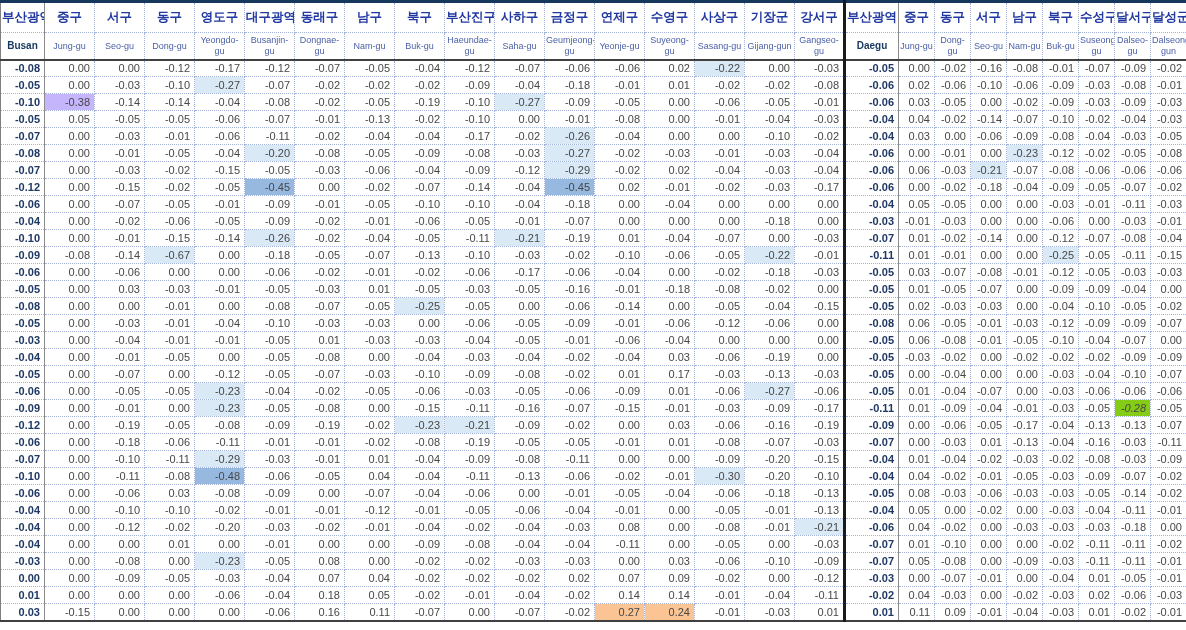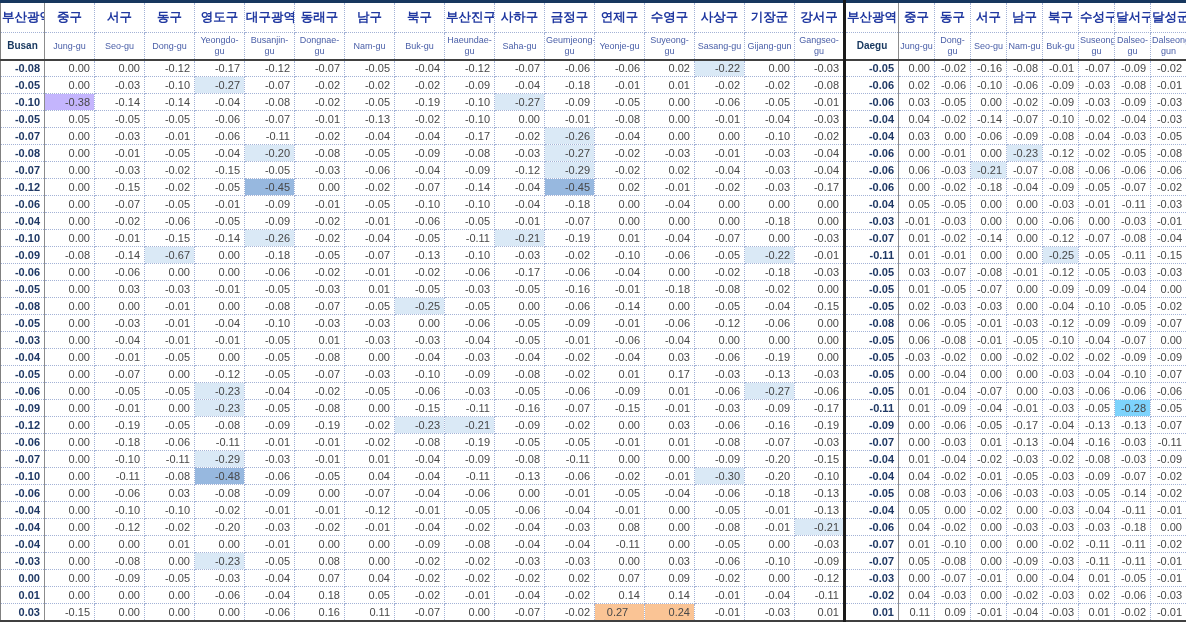--- a/index.html
+++ b/index.html
@@ -687,21 +687,21 @@
         <td class="">-0.03</td>
         <td class="">-0.09</td>
         <td class="div-right">-0.17</td>
         <td class="sep-right label">-0.11</td>
         <td class="">0.01</td>
         <td class="">-0.09</td>
         <td class="">-0.04</td>
         <td class="">-0.01</td>
         <td class="">-0.03</td>
         <td class="">-0.05</td>
-        <td class="" style="background-color: #7dd3fc;">-0.28</td>
+        <td class="" style="background-color: #84cc16; font-style: italic;">-0.28</td>
         <td class="">-0.05</td>
       </tr>
       <tr>
         <td class="sep-right label">-0.12</td>
         <td class="">0.00</td>
         <td class="">-0.19</td>
         <td class="">-0.05</td>
         <td class="">-0.08</td>
         <td class="">-0.09</td>
         <td class="">-0.19</td>
@@ -1011,21 +1011,21 @@
         <td class="">0.00</td>
         <td class="">0.00</td>
         <td class="">0.00</td>
         <td class="">-0.06</td>
         <td class="">0.16</td>
         <td class="">0.11</td>
         <td class="">-0.07</td>
         <td class="">0.00</td>
         <td class="">-0.07</td>
         <td class="">-0.02</td>
-        <td class="" style="background-color: rgb(250, 196, 149); text-align: center;">0.27</td>
+        <td class="" style="background-color: rgb(250, 196, 149);">0.27</td>
         <td class="" style="background-color: rgb(250, 196, 149); margin-left: 42px;">0.24</td>
         <td class="">-0.01</td>
         <td class="">-0.03</td>
         <td class="div-right">0.01</td>
         <td class="sep-right label">0.01</td>
         <td class="">0.11</td>
         <td class="">0.09</td>
         <td class="">-0.01</td>
         <td class="">-0.04</td>
         <td class="">-0.03</td>

